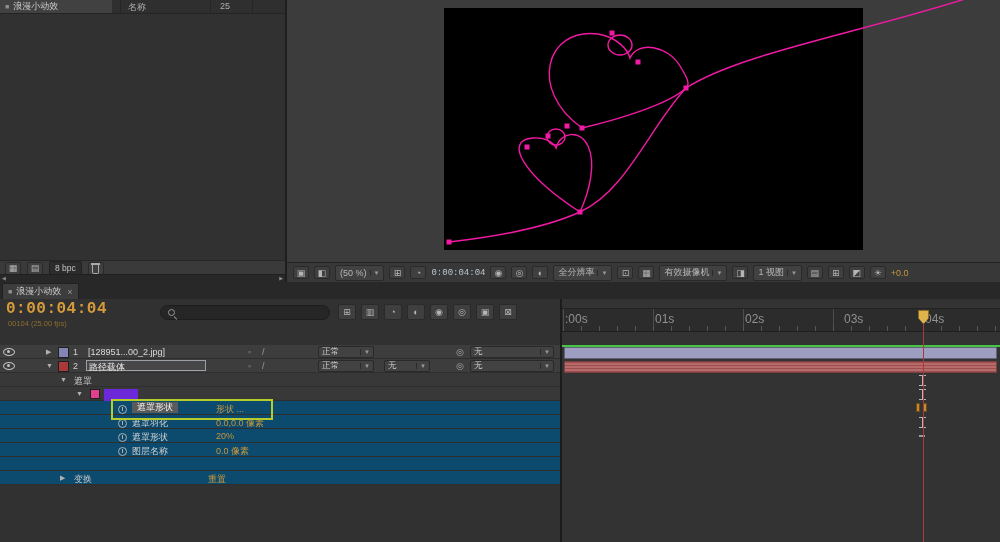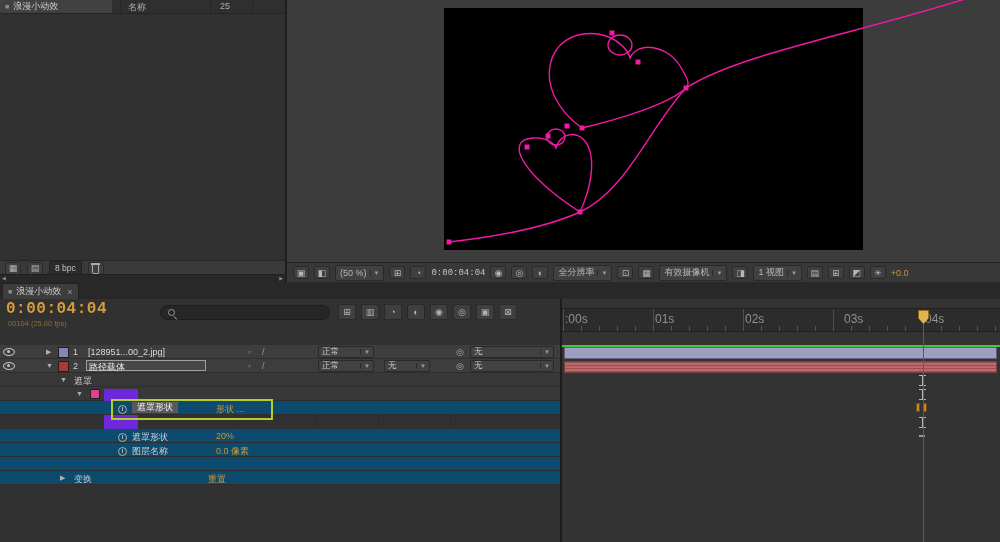--- a/index.html
+++ b/index.html
@@ -333,20 +333,25 @@
             <span class="swatch" style="left:90px;width:8px;height:8px;background:#e0418e"></span>
             <span class="m1-label" style="left:104px">遮罩 1</span>
           </div>
 
           <div class="row prop" style="top:56px">
             <span class="sw" style="left:118px"></span>
             <span class="sel-label" style="left:132px">遮罩形状</span>
             <span class="val" style="left:216px">形状 ...</span>
           </div>
 
+          <div class="row prop" style="top:70px">
+            <span class="sw" style="left:118px"></span>
+            <span class="plabel" style="left:132px">遮罩羽化</span>
+            <span class="val" style="left:216px">0.0,0.0 像素</span>
+          </div>
 
           <div class="row prop" style="top:84px">
             <span class="sw" style="left:118px"></span>
             <span class="plabel" style="left:132px">遮罩形状</span>
             <span class="val" style="left:216px">20%</span>
           </div>
 
           <div class="row prop" style="top:98px">
             <span class="sw" style="left:118px"></span>
             <span class="plabel" style="left:132px">图层名称</span>

